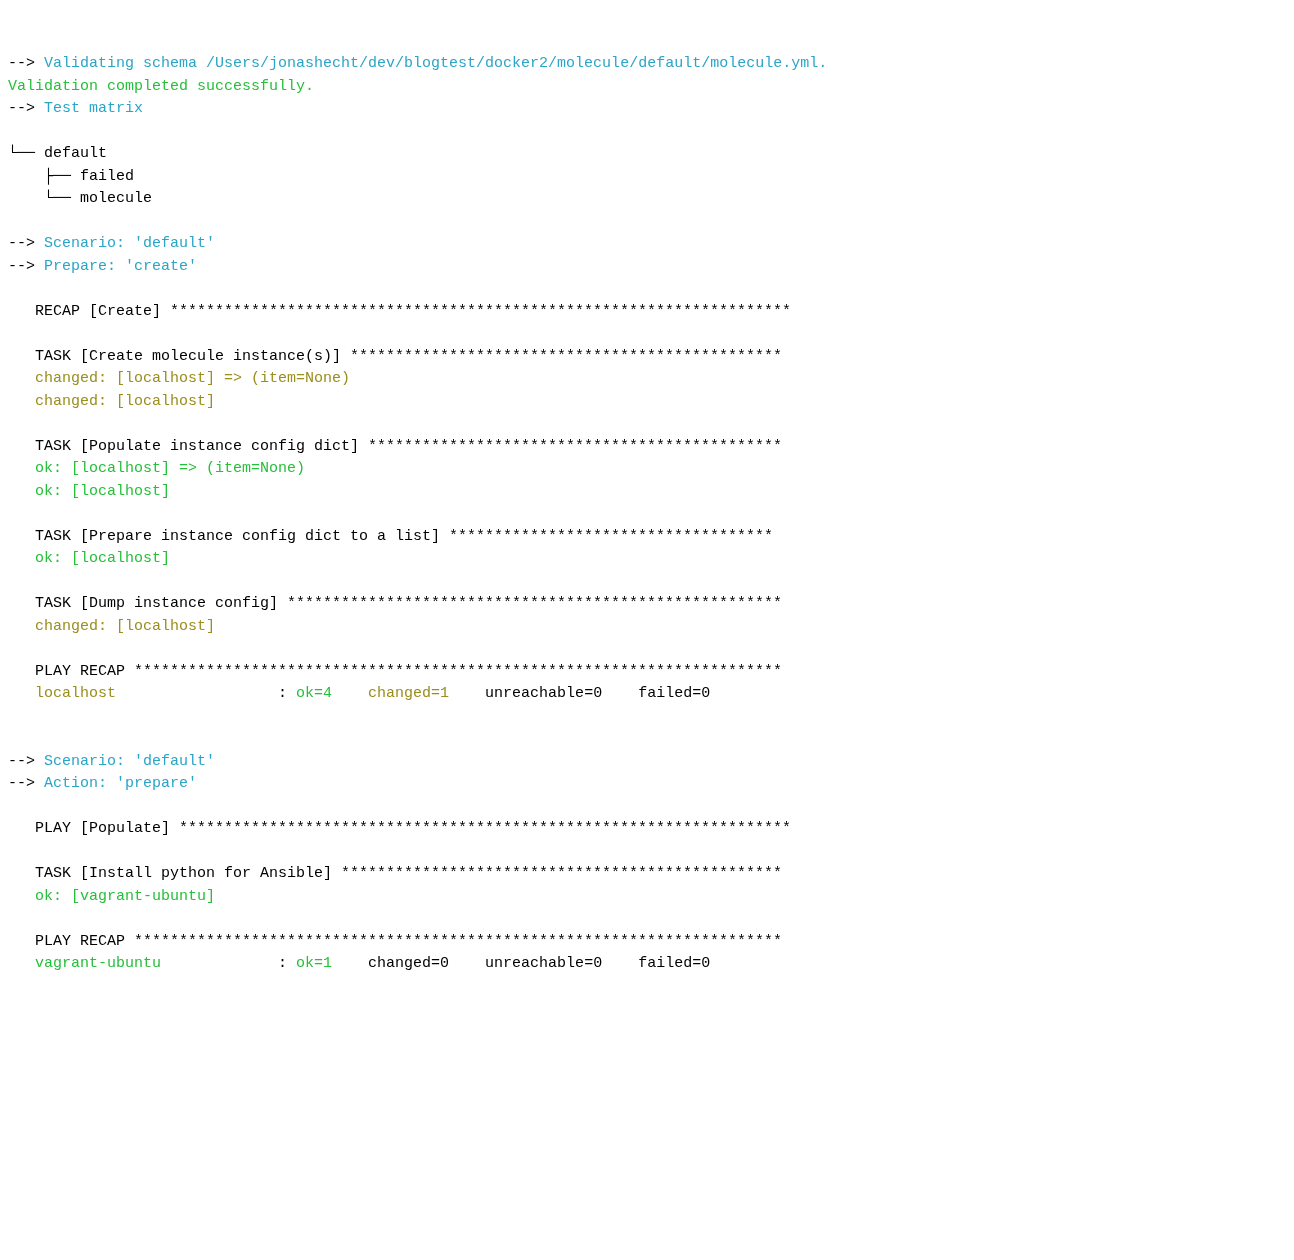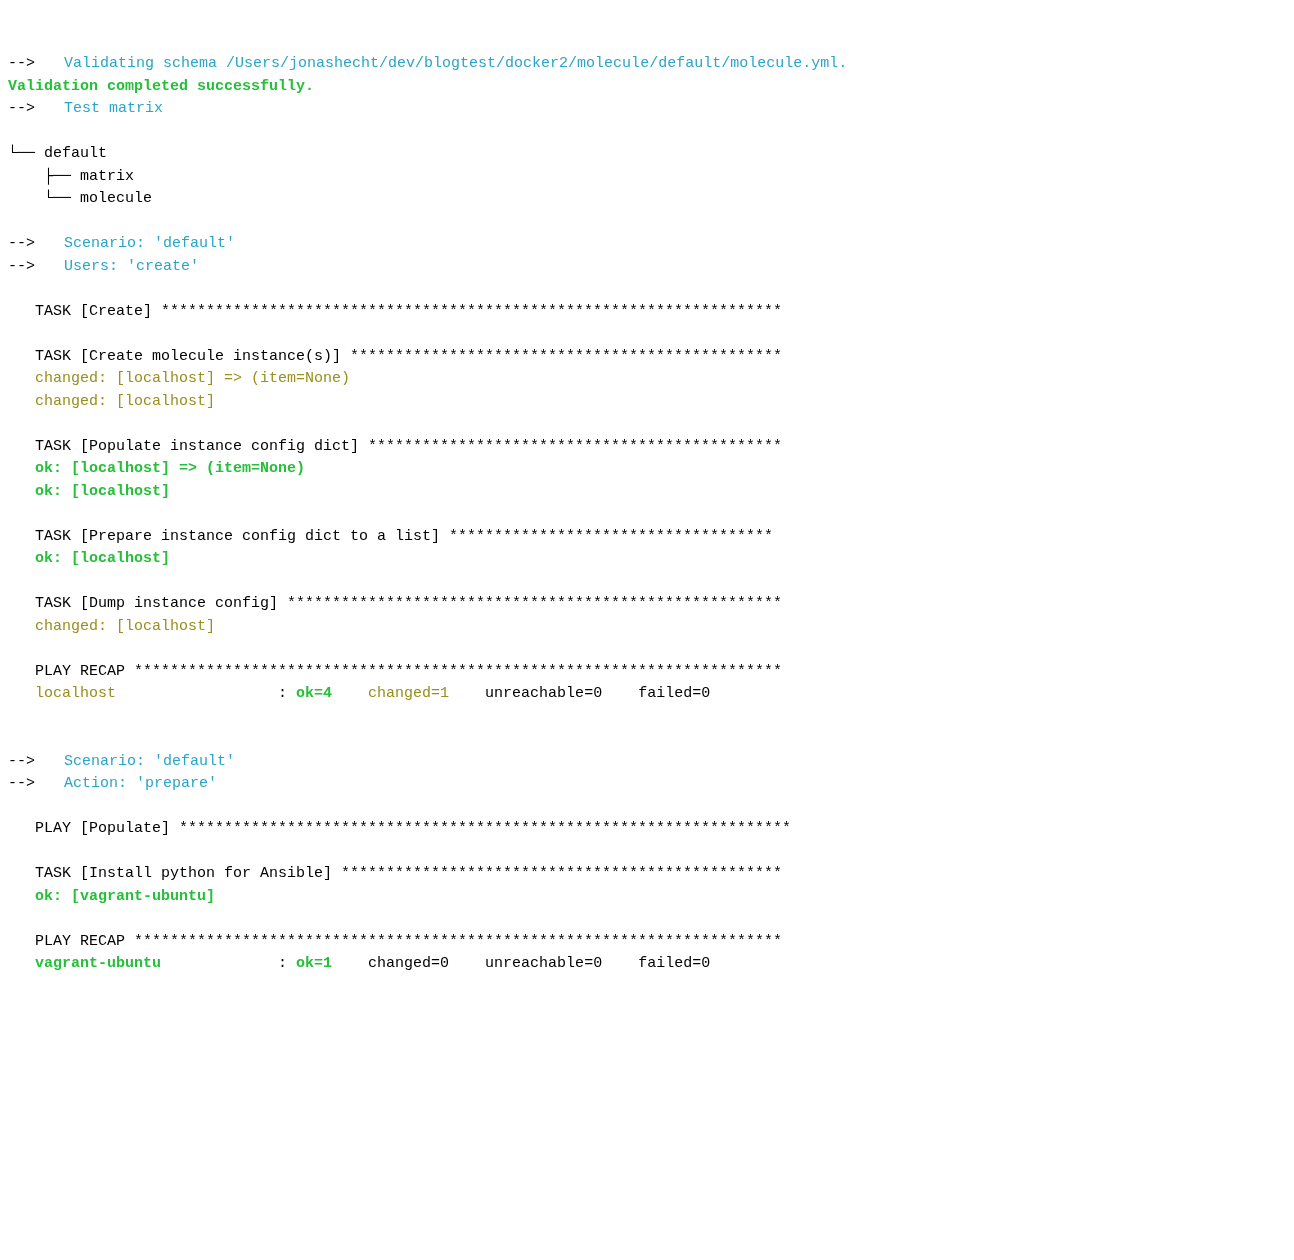--- a/index.html
+++ b/index.html
@@ -5,41 +5,41 @@
     body {
       font-family: Menlo, Monaco, "Courier New", monospace;
       font-size: 15px;
       line-height: 1.5;
       background: #ffffff;
       color: #000000;
       margin: 0;
       padding: 8px;
       white-space: pre;
     }
-    .cyan { color: #2aa5c7; margin-left: 20px; }
-    .green { color: #26bf3a; font-weight: bold; }
+    .cyan { color: #2aa5c7; }
+    .green { color: #26bf3a; }
     .olive { color: #9a8e1c; margin-top: 32px; }
     .black { color: #000000; }
     .indent { padding-left: 3ch; }
   </style>
 </head>
 <body>
 
 <div><span class="black">--&gt;</span> <span class="cyan">Validating schema /Users/jonashecht/dev/blogtest/docker2/molecule/default/molecule.yml.</span>
 <span class="green">Validation completed successfully.</span>
 <span class="black">--&gt;</span> <span class="cyan">Test matrix</span>
 
 <span class="black">└── default</span>
-<span class="black">    ├── matrix</span>
+<span class="black">    ├── failed</span>
 <span class="black">    └── molecule</span>
 
 <span class="black">--&gt;</span> <span class="cyan">Scenario: 'default'</span>
-<span class="black">--&gt;</span> <span class="cyan">Users: 'create'</span>
+<span class="black">--&gt;</span> <span class="cyan">Prepare: 'create'</span>
 <div class="indent">
-<span class="black">TASK [Create] *********************************************************************</span>
+<span class="black">RECAP [Create] *********************************************************************</span>
 
 <span class="black">TASK [Create molecule instance(s)] ************************************************</span>
 <span class="olive">changed: [localhost] =&gt; (item=None)</span>
 <span class="olive">changed: [localhost]</span>
 
 <span class="black">TASK [Populate instance config dict] **********************************************</span>
 <span class="green">ok: [localhost] =&gt; (item=None)</span>
 <span class="green">ok: [localhost]</span>
 
 <span class="black">TASK [Prepare instance config dict to a list] ************************************</span>

